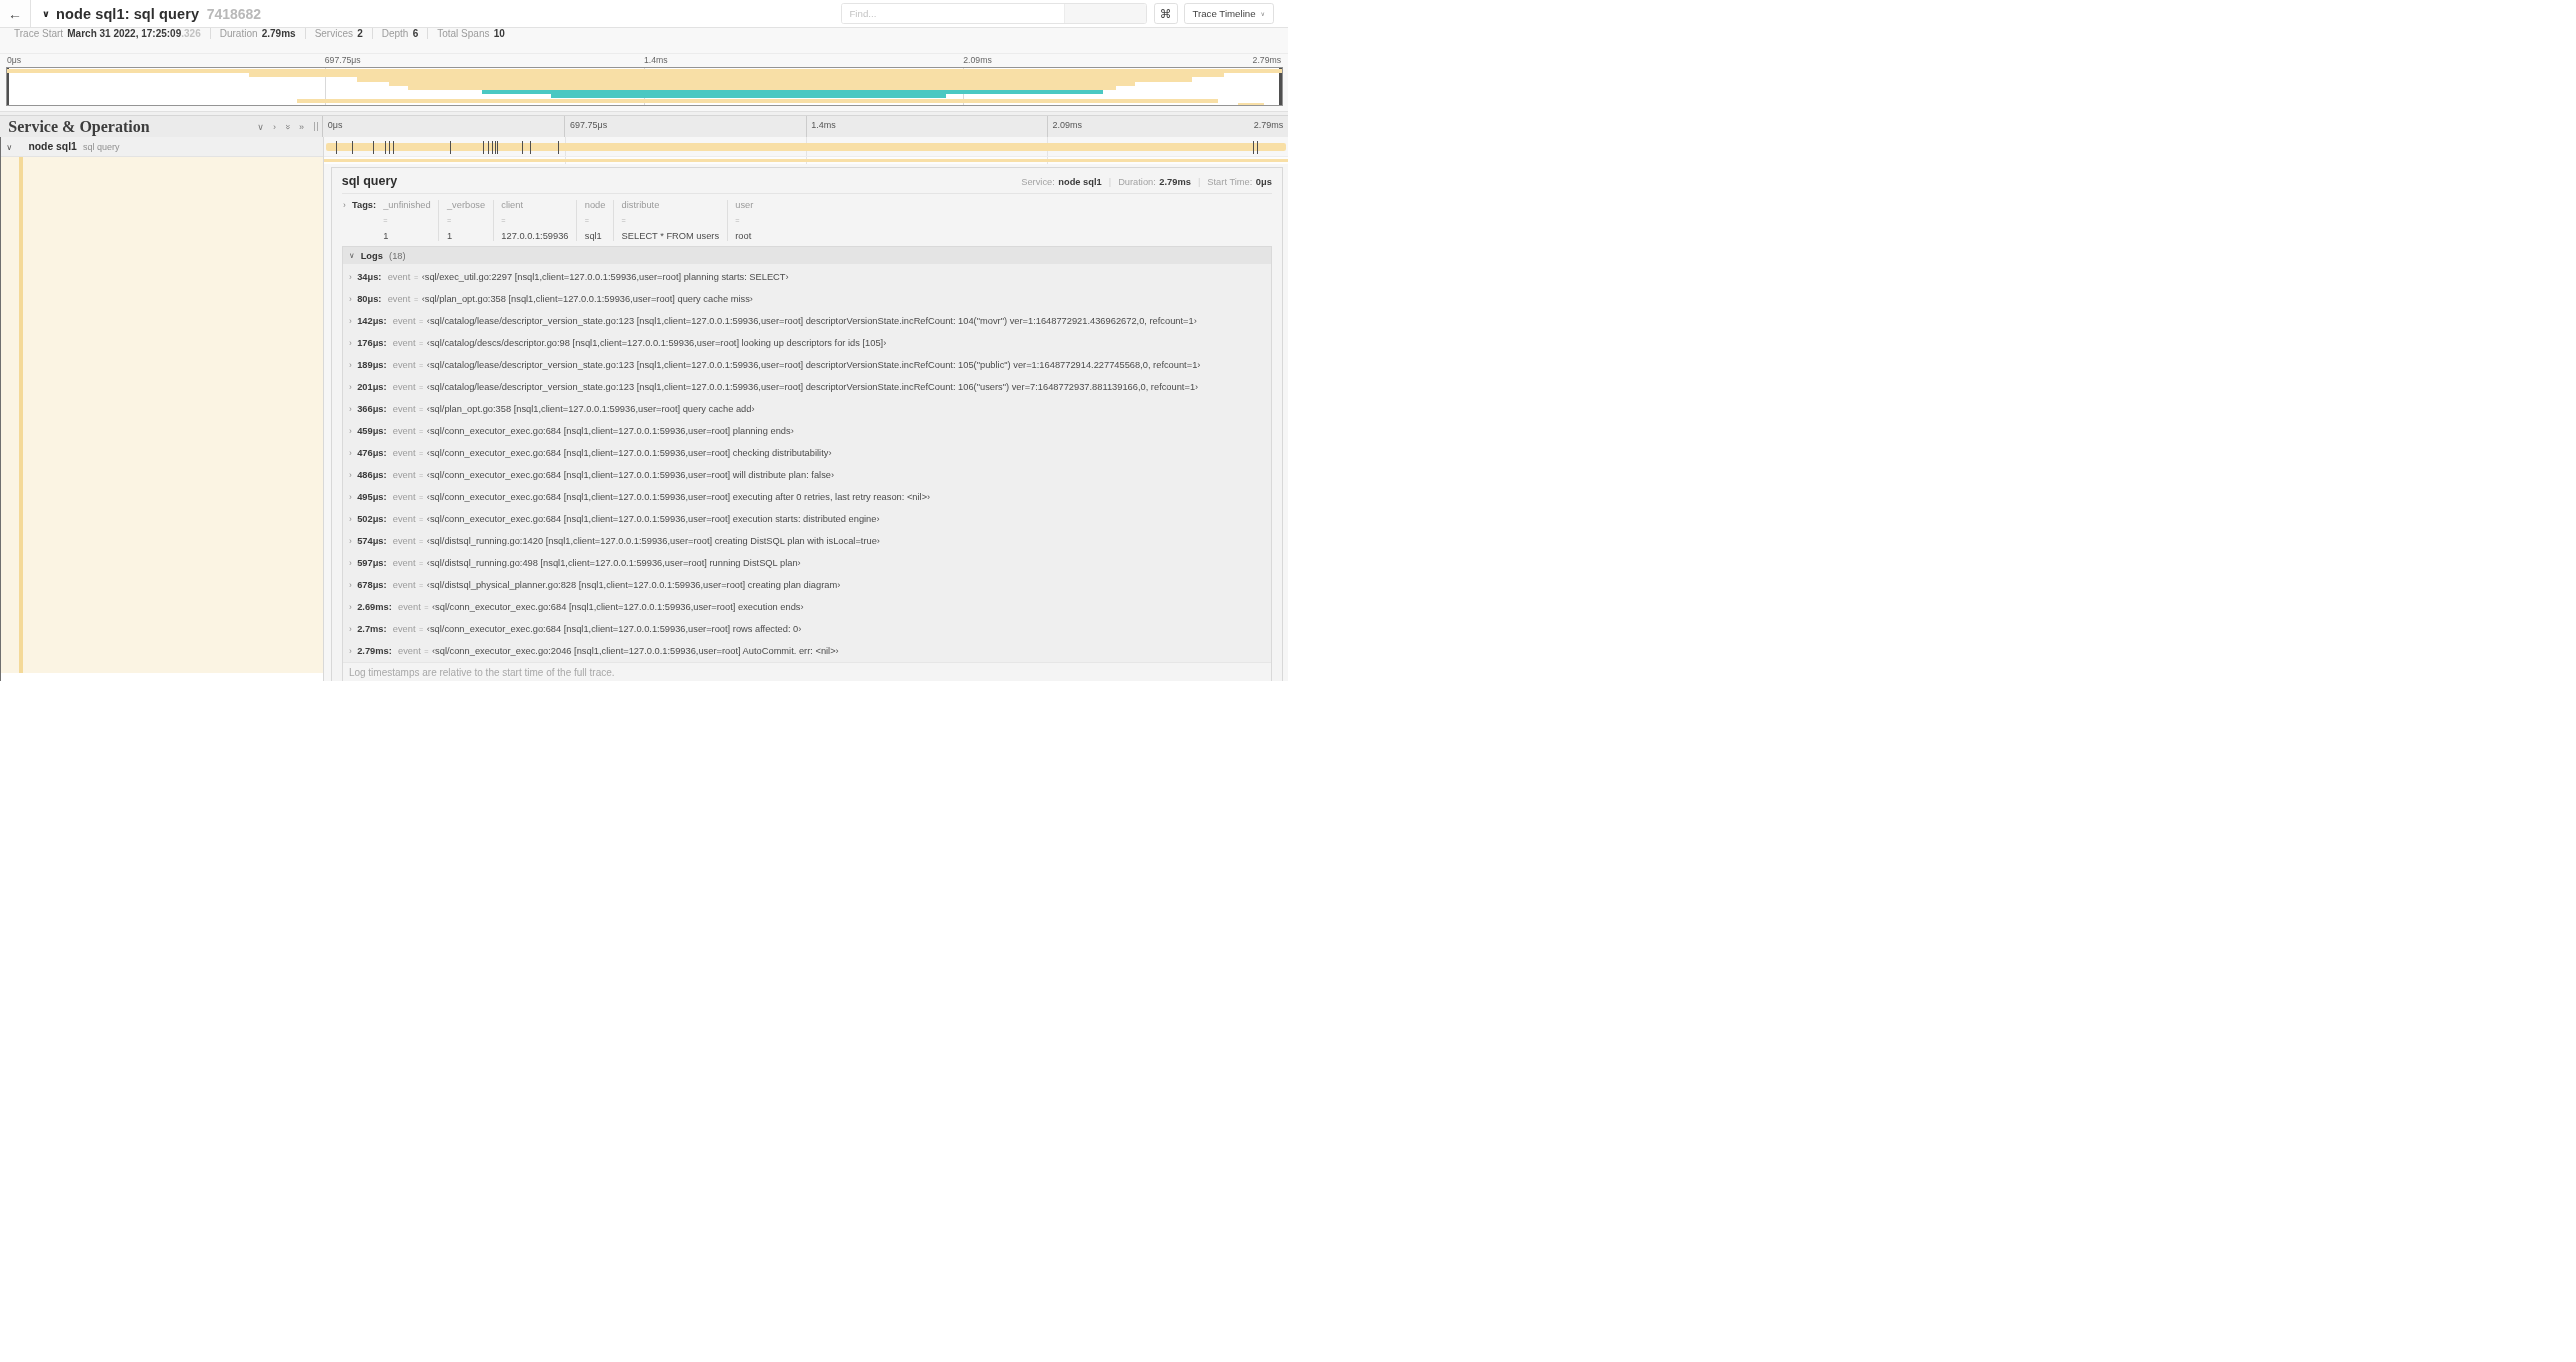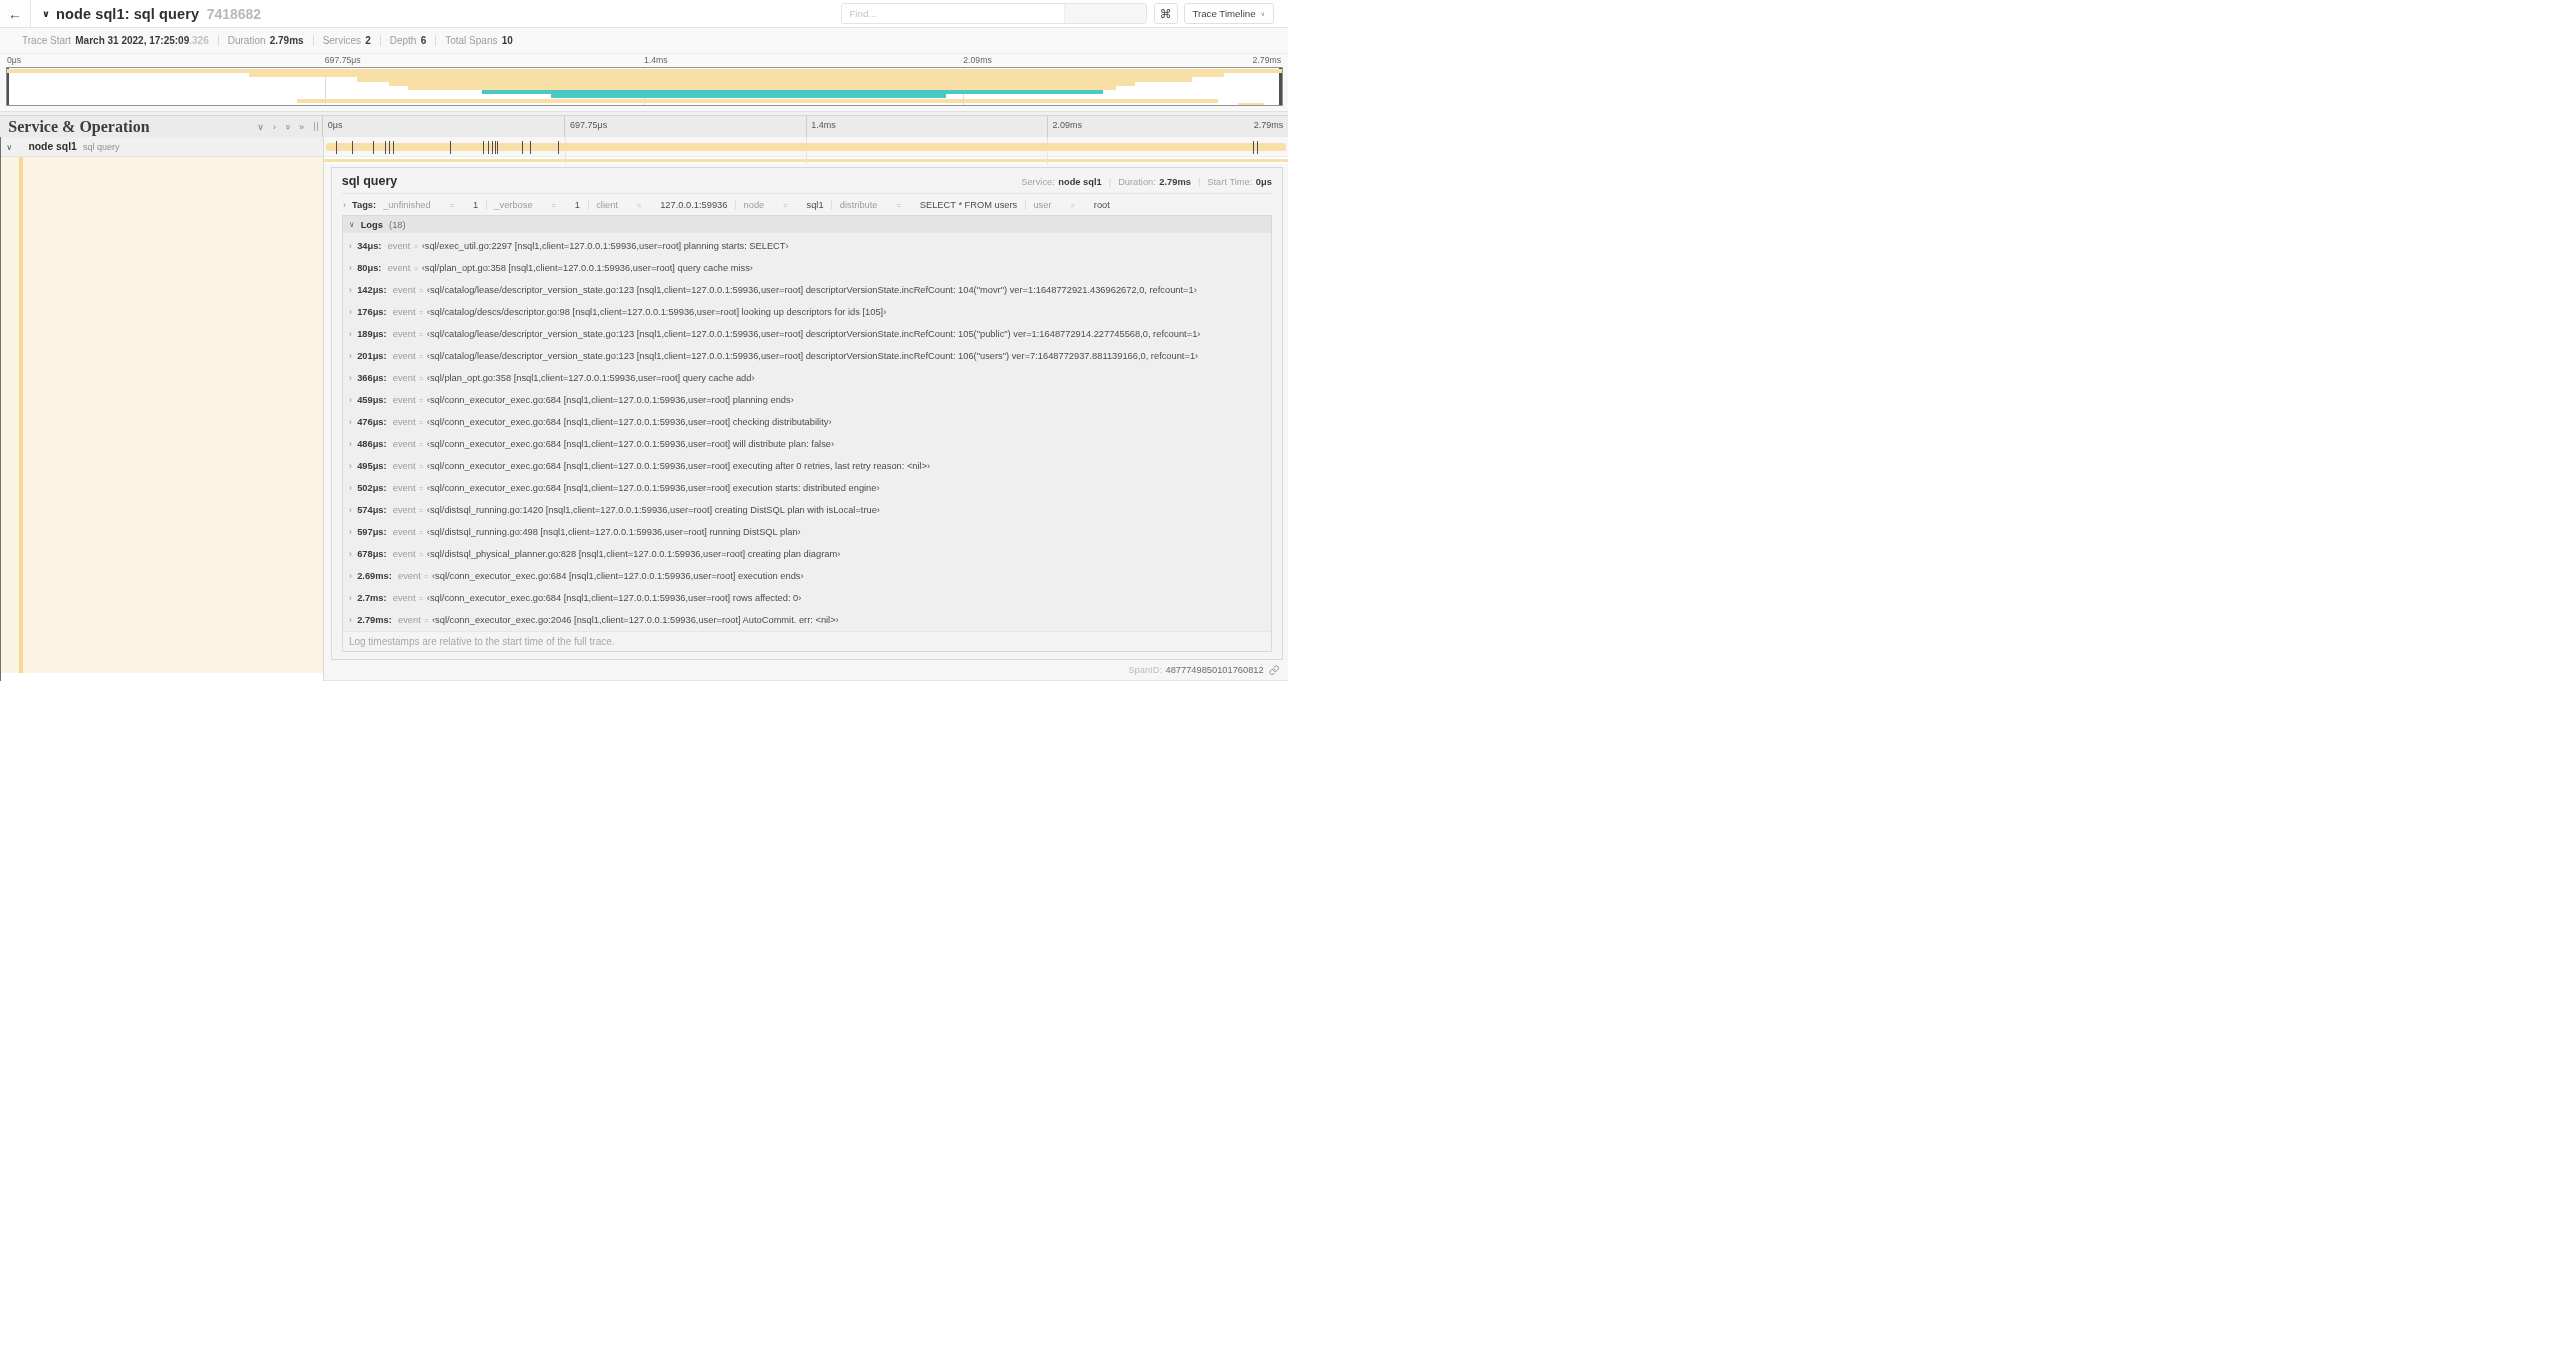--- a/index.html
+++ b/index.html
@@ -27,22 +27,22 @@
   .find-icons{width:82px; background:#f6f6f6; border-left:0.7px solid #ececec; display:flex; align-items:center; justify-content:space-evenly;
     color:#cfcfcf; font-size:9px;}
   .find-icons span{cursor:pointer;}
   .sq-btn{height:21px; width:24px; border:0.7px solid #e0e0e0; border-radius:2.8px; background:#fff;
     display:flex; align-items:center; justify-content:center; font-size:11.8px; color:#3f3f3f; cursor:pointer;}
   .tt-btn{height:21px; border:0.7px solid #e0e0e0; border-radius:2.8px; background:#fff; display:flex; align-items:center;
     padding:0 7.6px; font-size:9.7px; color:#444; gap:4.8px; cursor:pointer;}
   .tt-btn .c{font-size:6.2px; color:#888;}
 
   
-  .sum{height:26px; background:#f8f8f8; border-bottom:0.7px solid #ececec; display:flex; align-items:center;
-    padding-left:22px; font-size:10px; flex:0 0 auto;}
+  .sum{height:26px; background:#f8f8f8; border-bottom:0.7px solid #ececec; display:flex; align-items:flex-start;
+    padding-left:14px; font-size:10px; flex:0 0 auto;}
   .sum-item{color:#9c9c9c; display:flex; align-items:baseline; gap:4.2px; padding:0 9px; position:relative;}
   .sum-item:first-child{padding-left:0;}
   .sum-item + .sum-item{border-left:0.7px solid #dcdcdc;}
   .sum-item b{color:#3a3a3a; font-weight:bold;}
   .sum-item .sfx{color:#c2c2c2; font-weight:bold; margin-left:-4.2px;}
 
   
   .mini{flex:0 0 auto; background:#f8f8f8; padding:1.4px 5.5px 4.8px 5.5px; position:relative;}
   .mini-labels{height:11.8px; position:relative; font-size:8.7px; color:#666;}
   .mini-labels span{position:absolute; top:0;}
@@ -92,21 +92,21 @@
   .detail-scroll{flex:1; background:#f6f6f6; display:flex; flex-direction:column; min-height:0;}
   .card{margin:2.8px 5.5px 0 7px; border:0.7px solid #d8d8d8; background:#f4f4f4; padding:0 9.7px; flex:0 0 auto;}
   .card-hd{display:flex; align-items:baseline; padding:6.2px 0 4.8px; border-bottom:0.7px solid #e4e4e4;}
   .card-title{font-size:12.5px; font-weight:bold; color:#2e2e2e;}
   .card-info{margin-left:auto; font-size:9.3px; color:#a3a3a3; display:flex; align-items:flex-start;}
   .card-info b{color:#3c3c3c; margin-left:3.5px;}
   .info-sep{color:#d0d0d0; margin:0 7px;}
   .tags-row{display:flex; align-items:baseline; padding:5.5px 0 5.5px 1.4px; font-size:9.3px;}
   .tags-chev{color:#7d7d7d; font-size:8.3px; margin-right:6.2px; cursor:pointer;}
   .tags-label{font-weight:bold; color:#383838; margin-right:7px;}
-  .tag-item{display:flex; align-items:flex-end; gap:19px; padding:0 7.6px;}
+  .tag-item{display:flex; align-items:flex-start; gap:6px; padding:0 7.6px;flex-direction:column;}
   .tag-item:first-of-type{padding-left:0;}
   .tag-item + .tag-item{border-left:0.7px solid #dedede;}
   .tag-key{color:#9b9b9b;}
   .tag-eq{color:#b5b5b5; font-size:7.3px;}
   .tag-val{color:#4c4c4c;}
   .logs-box{border:0.7px solid #d9d9d9; margin-bottom:7px;}
   .logs-hd{background:#e4e4e4; padding:3.5px 6.2px; display:flex; align-items:center; gap:6.2px; font-size:9.3px; cursor:pointer;}
   .logs-hd .c{font-size:7.6px; color:#5d5d5d;}
   .logs-hd b{color:#333;}
   .logs-count{color:#6f6f6f;}

